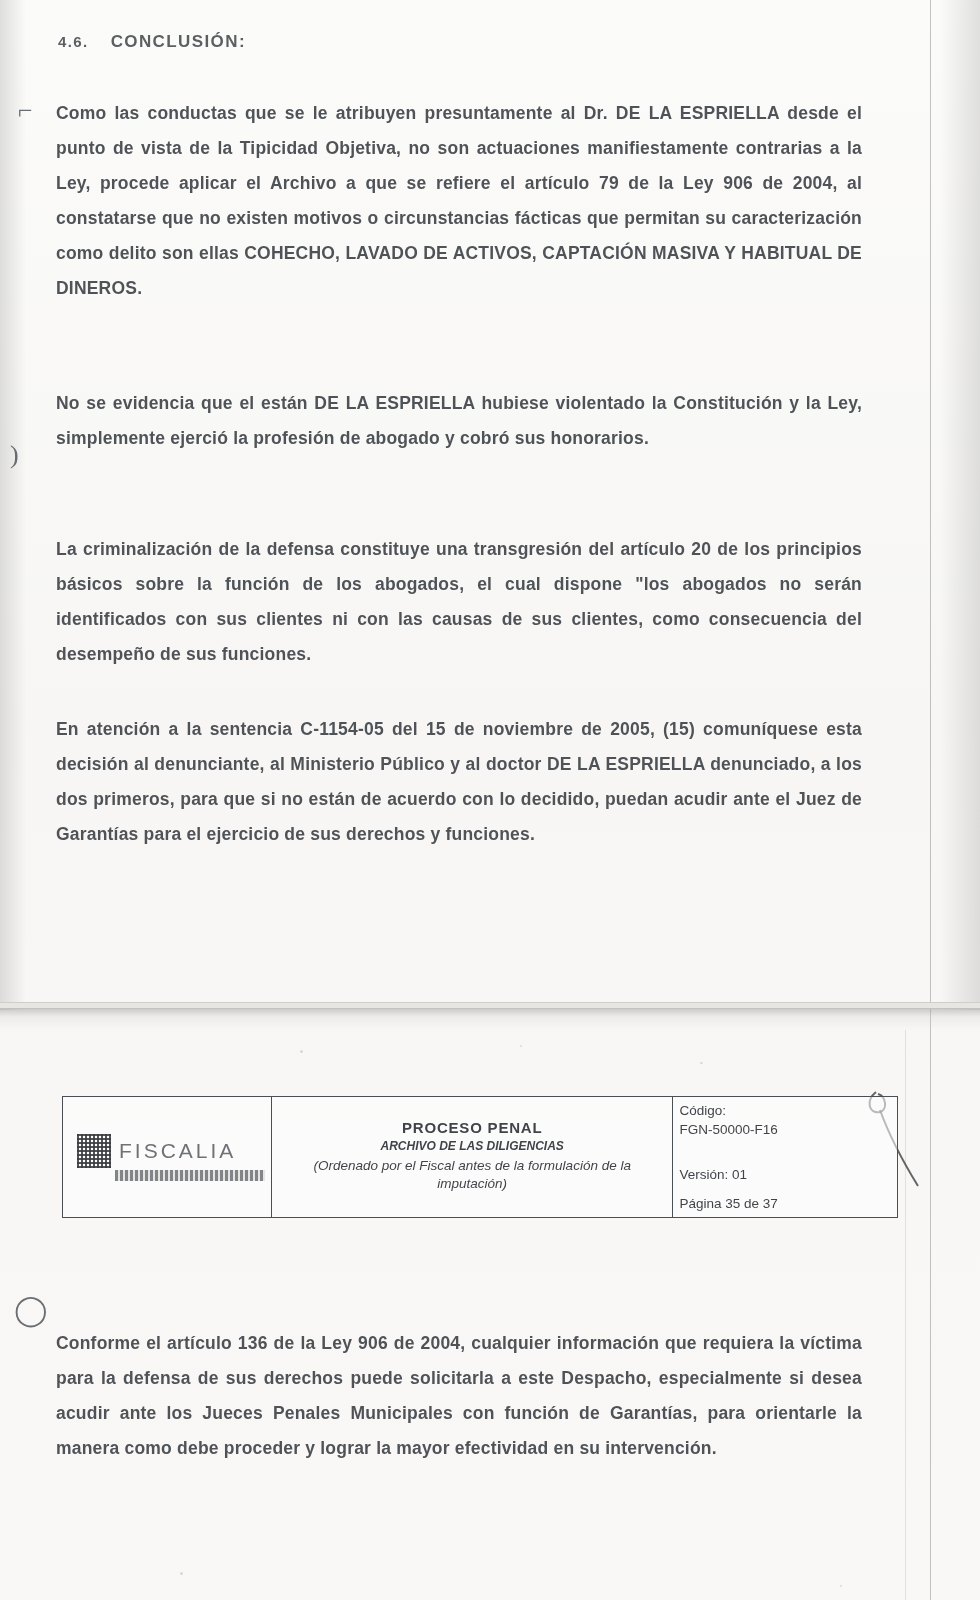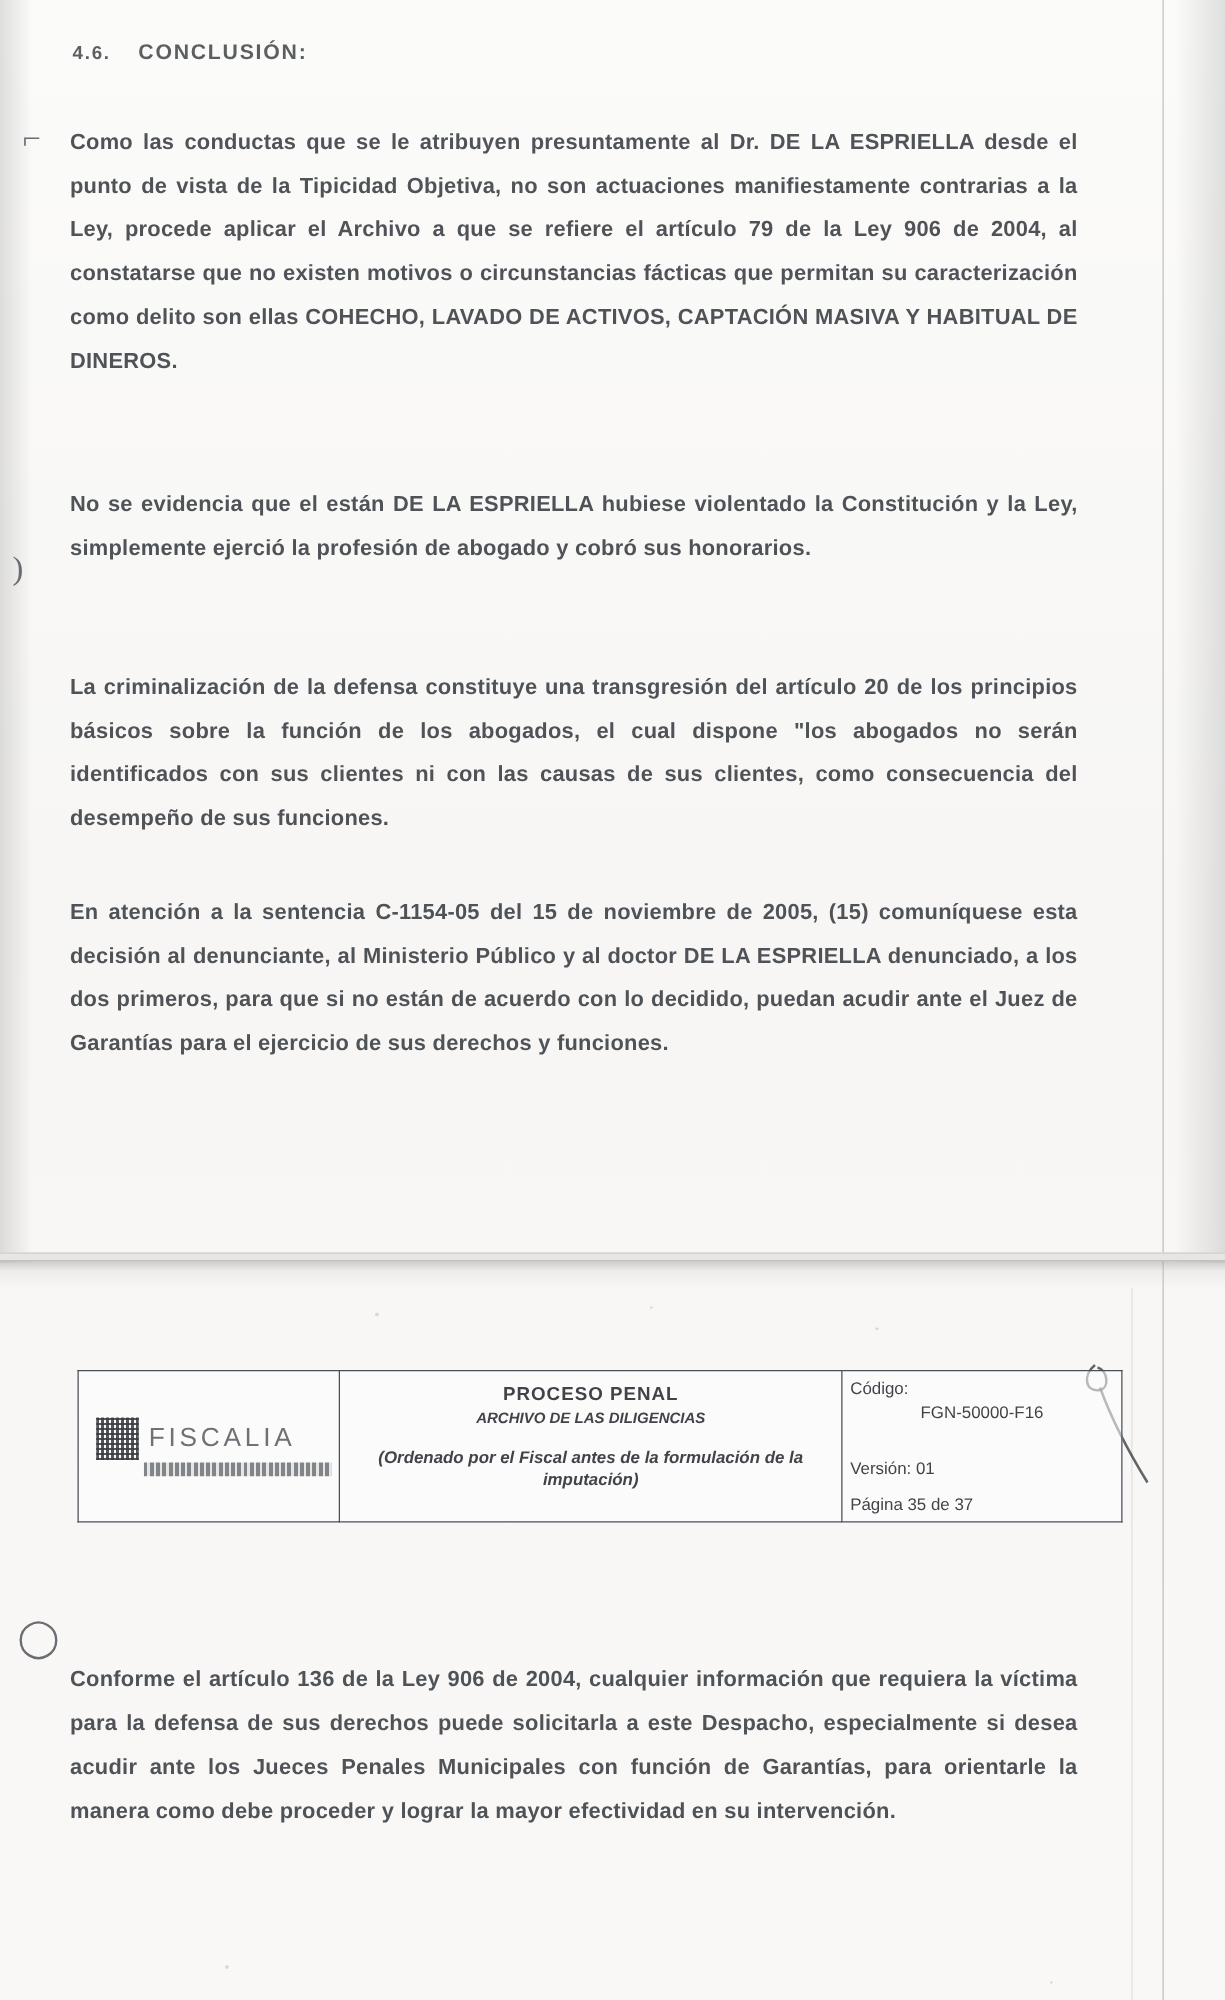--- a/index.html
+++ b/index.html
@@ -195,30 +195,30 @@
   }
   .proc-sub {
     font-size: 12px;
     font-style: italic;
     font-weight: 700;
     margin: 0 0 2px 0;
   }
   .proc-note {
     font-size: 13.5px;
     font-style: italic;
-    font-weight: 700;
+    font-weight: 400;
     line-height: 18px;
-    margin: 16px;
+    margin: 4px;
   }
   .code-line {
     font-size: 13.5px;
     line-height: 19px;
     margin: 0;
   }
-  .code-line.first { margin-bottom: 26px; text-align: center; }
+  .code-line.first { margin-bottom: 26px; }
   .code-line.sp { margin-top: 10px; }
 
   
   .speck {
     position: absolute;
     background: #9aa0a6;
     opacity: 0.35;
     border-radius: 50%;
   }
 </style>

